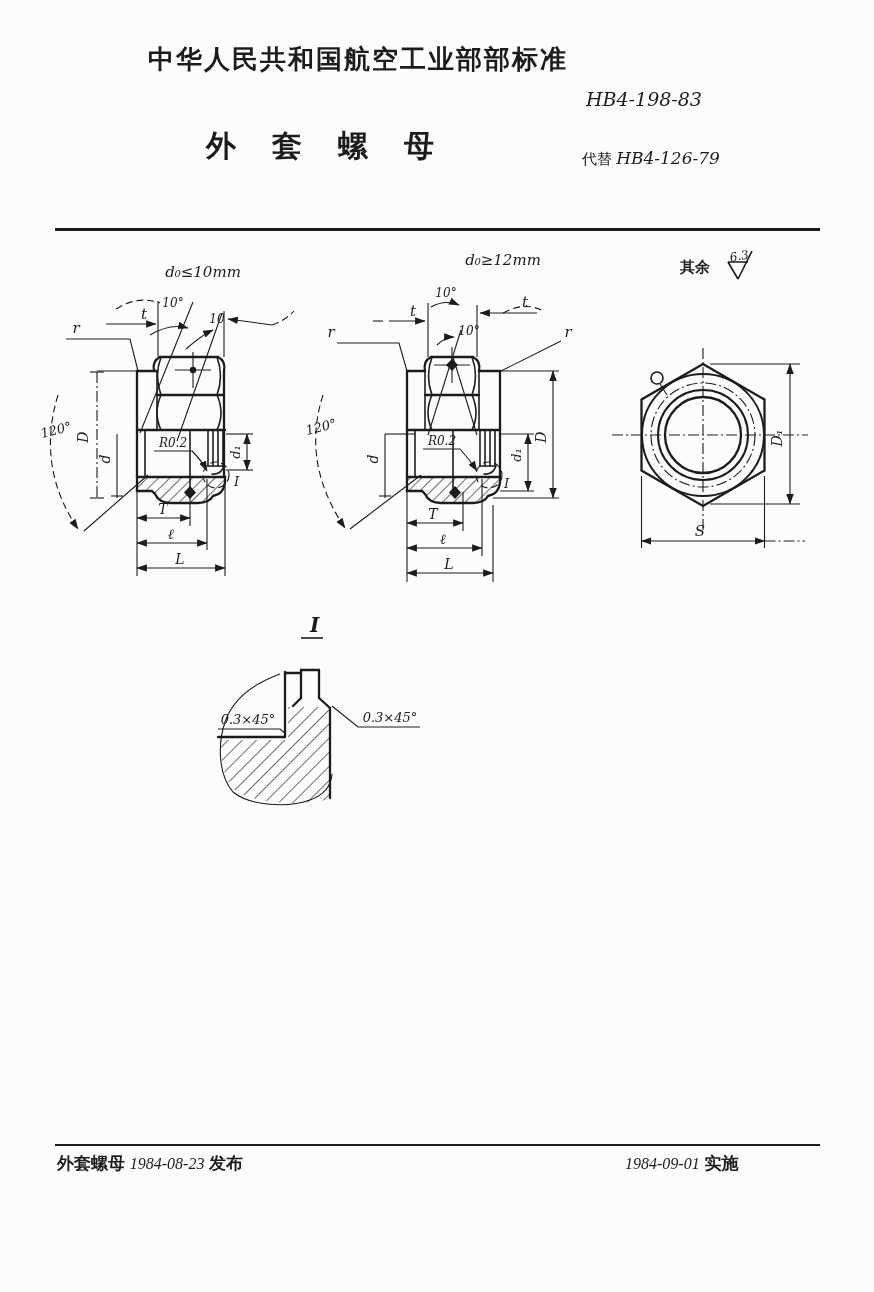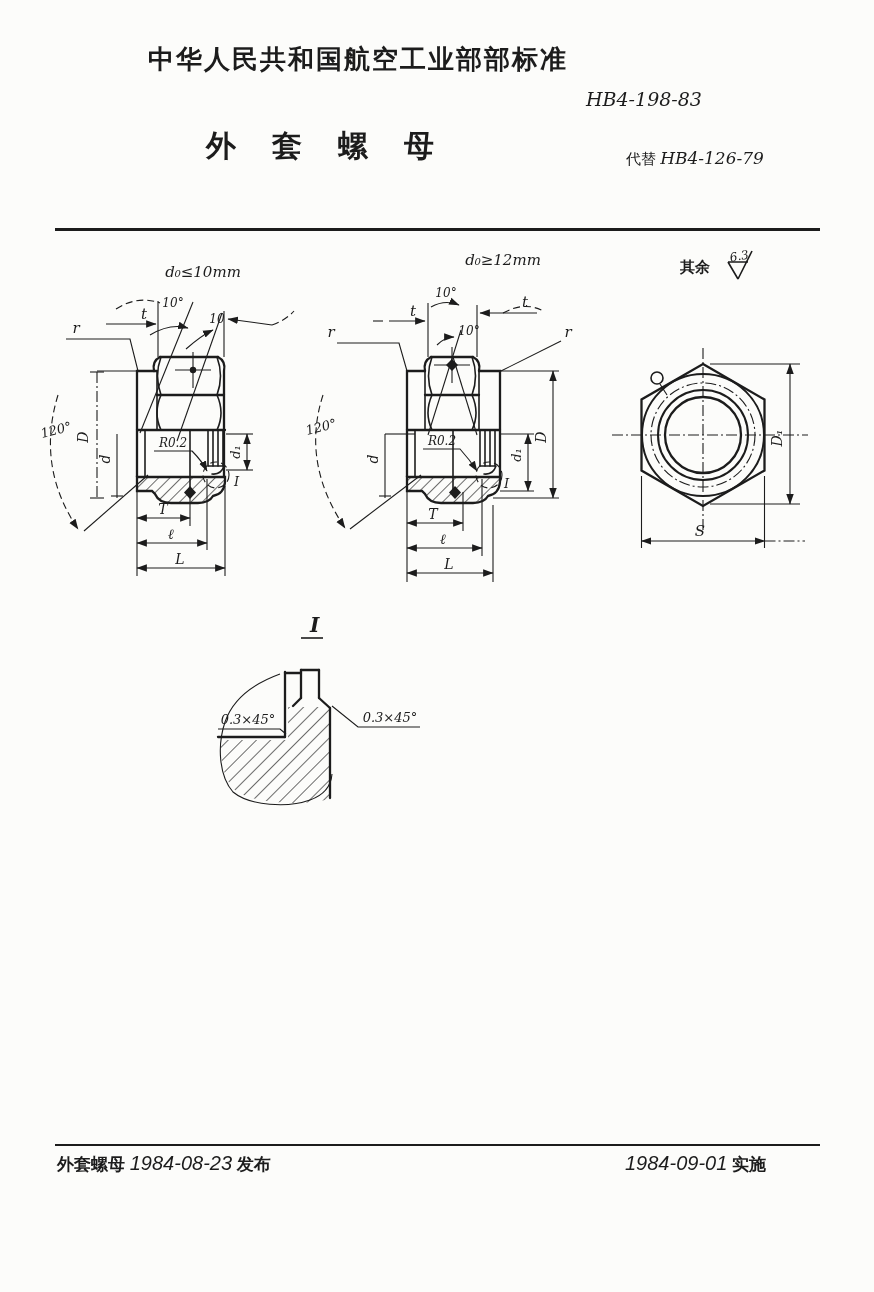--- a/index.html
+++ b/index.html
@@ -2,39 +2,39 @@
 <html><head>
 <meta charset="utf-8">
 <style>
   html,body{margin:0;padding:0;background:#e8e8e8;}
   .page{position:relative;width:874px;height:1292px;background:#fcfcfa;overflow:hidden;
         font-family:"Liberation Sans",sans-serif;color:#1c1c1c;}
   .abs{position:absolute;}
   .header-line{left:148px;top:42px;font-size:26px;font-weight:bold;letter-spacing:2px;}
   .std-no{left:586px;top:88px;font-size:19px;}
   .doc-title{left:206px;top:126px;font-size:30px;font-weight:bold;letter-spacing:36px;white-space:nowrap;}
-  .replaces{left:582px;top:148px;font-size:15px;margin-left:44px;}
+  .replaces{left:582px;top:148px;font-size:15px;}
   .replaces .code{font-size:17px;}
   .hw{font-family:"DejaVu Serif",serif;font-style:italic;}
   .rule{left:55px;width:765px;background:#1c1c1c;}
   .rule-top{top:228px;height:3px;}
   .rule-bottom{top:1144px;height:2px;}
   svg.dwg{position:absolute;overflow:visible;}
   svg .thin{stroke:#1c1c1c;stroke-width:1.1;fill:none;}
   svg .med{stroke:#1c1c1c;stroke-width:1.6;fill:none;}
   svg .obj{stroke:#1c1c1c;stroke-width:2.3;fill:none;stroke-linecap:round;}
   svg .dash{stroke-dasharray:7 4;}
   svg .dashdot{stroke-dasharray:11 3 2 3;}
   svg text{font-family:"DejaVu Serif",serif;font-style:italic;fill:#1c1c1c;}
   svg text.cjk{font-family:"DejaVu Sans",sans-serif;font-style:normal;font-weight:bold;}
   .marking{font-size:22px;white-space:nowrap;}
   .marking .cn{font-weight:bold;}
   .marking .code{font-family:"DejaVu Serif",serif;font-style:italic;font-size:23px;}
   .footer-text{font-size:17px;font-weight:bold;white-space:nowrap;}
-  .footer-text .date{font-family:Liberation Sans, sans-serif;font-style:italic;font-weight:normal;font-size:20px;}
+  .footer-text .date{font-family:Liberation Serif, serif;font-style:italic;font-weight:normal;font-size:16px;}
 </style>
 </head>
 <body>
 
 <div class="page">
 
   <div class="abs header-line">中华人民共和国航空工业部部标准</div>
   <div class="abs std-no hw">HB4-198-83</div>
   <div class="abs doc-title">外套螺母</div>
   <div class="abs replaces">

